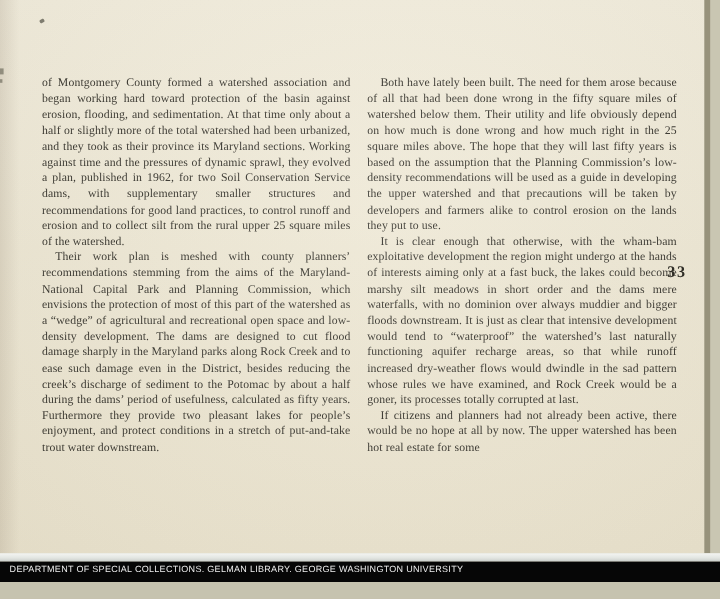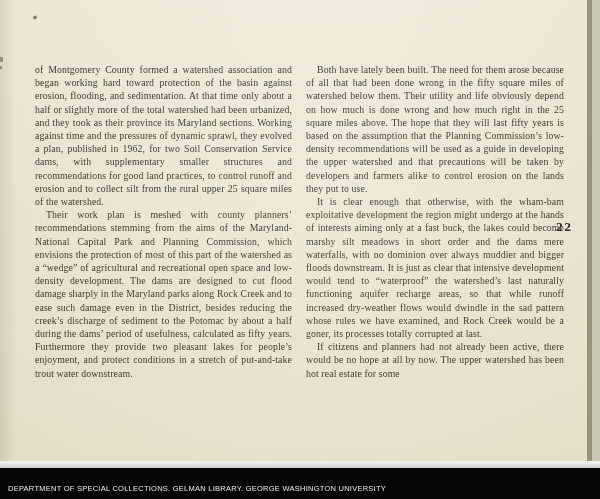--- a/index.html
+++ b/index.html
@@ -96,21 +96,21 @@
     width: 3px; height: 5px;
     background: #7d7a6c;
     opacity: 0.8;
   }
   .binding-mark.two { top: 66px; height: 3px; width: 2px; }
 
   
   .footer-bar {
     position: absolute;
     left: 0; top: 468px;
-    width: 600px; height: 31px;
+    width: 600px; height: 17px;
     background: #060606;
     display: flex;
     align-items: flex-end;
   }
   .footer-credit {
     font-family: "Liberation Sans", sans-serif;
     font-size: 7.5px;
     letter-spacing: 0.25px;
     color: #ededed;
     padding: 0 0 6px 8px;
@@ -131,21 +131,21 @@
     <p class="indent">Both have lately been built. The need for them arose because of all that had been done wrong in the fifty square miles of watershed below them. Their utility and life obviously depend on how much is done wrong and how much right in the 25 square miles above. The hope that they will last fifty years is based on the assumption that the Planning Commission’s low-density recommendations will be used as a guide in developing the upper watershed and that precautions will be taken by developers and farmers alike to control erosion on the lands they put to use.</p>
     <p class="indent">It is clear enough that otherwise, with the wham-bam exploitative development the region might undergo at the hands of interests aiming only at a fast buck, the lakes could become marshy silt meadows in short order and the dams mere waterfalls, with no dominion over always muddier and bigger floods downstream. It is just as clear that intensive development would tend to “waterproof” the watershed’s last naturally functioning aquifer recharge areas, so that while runoff increased dry-weather flows would dwindle in the sad pattern whose rules we have examined, and Rock Creek would be a goner, its processes totally corrupted at last.</p>
     <p class="indent">If citizens and planners had not already been active, there would be no hope at all by now. The upper watershed has been hot real estate for some</p>
   </div>
 
   <div class="speck"></div>
   <div class="binding-mark"></div>
   <div class="binding-mark two"></div>
 </div>
 
-<div class="page-number">22</div>
+<div class="page-number">33</div>
 
 <div class="edge-line"></div>
 <div class="right-margin"></div>
 <div class="bottom-strip"></div>
 
 <div class="footer-bar">
   <span class="footer-credit">DEPARTMENT OF SPECIAL COLLECTIONS. GELMAN LIBRARY. GEORGE WASHINGTON UNIVERSITY</span>
 </div>
 
 </body></html>

